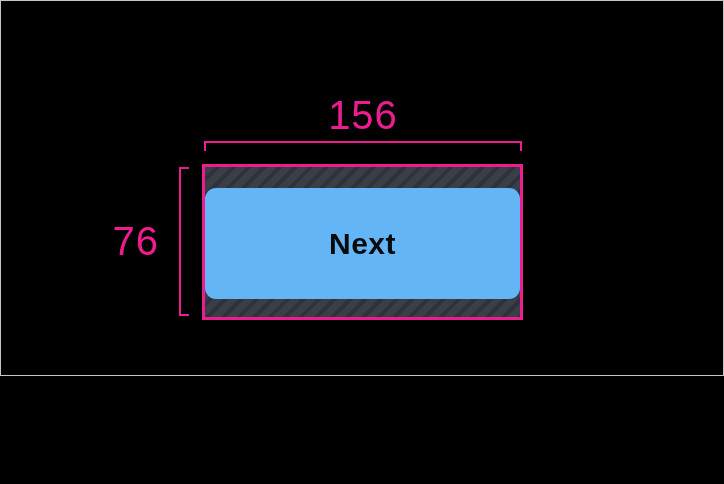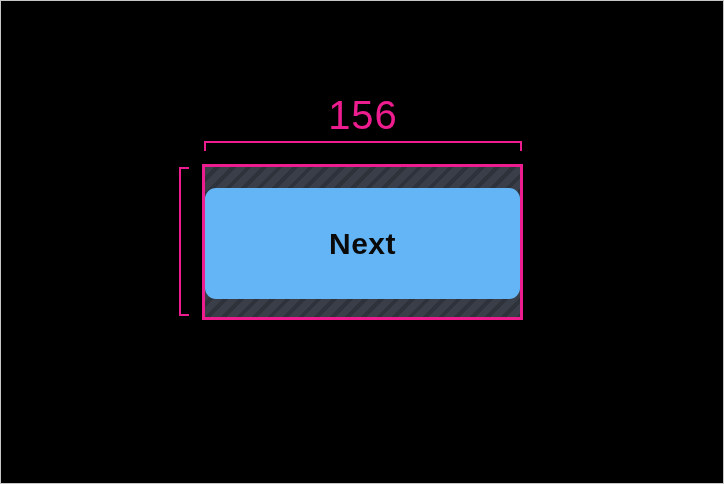--- a/index.html
+++ b/index.html
@@ -4,21 +4,21 @@
 <style>
   html, body {
     margin: 0;
     padding: 0;
     background: #000;
     font-family: "Liberation Sans", "DejaVu Sans", sans-serif;
   }
   .stage {
     position: relative;
     width: 724px;
-    height: 484px;
+    height: 376px;
     box-sizing: border-box;
     background: var(--canvas-bg, #000);
     border: 1px solid var(--frame-border, #c6c6c6);
     overflow: hidden;
   }
 
   
   .dim-label {
     position: absolute;
     color: var(--dimension-pink, #ee1d8f);
@@ -105,20 +105,21 @@
   }
 </style>
 </head>
 <body>
 
 <div class="stage">
 
   <div class="dim-label dim-label-width">156</div>
   <div class="bracket-h"></div>
 
+  <div class="dim-label dim-label-height">76</div>
   <div class="bracket-v"></div>
 
   <div class="bounds">
     <div class="hatch"></div>
     <button class="next-button">Next</button>
   </div>
 
 </div>
 
 </body></html>

